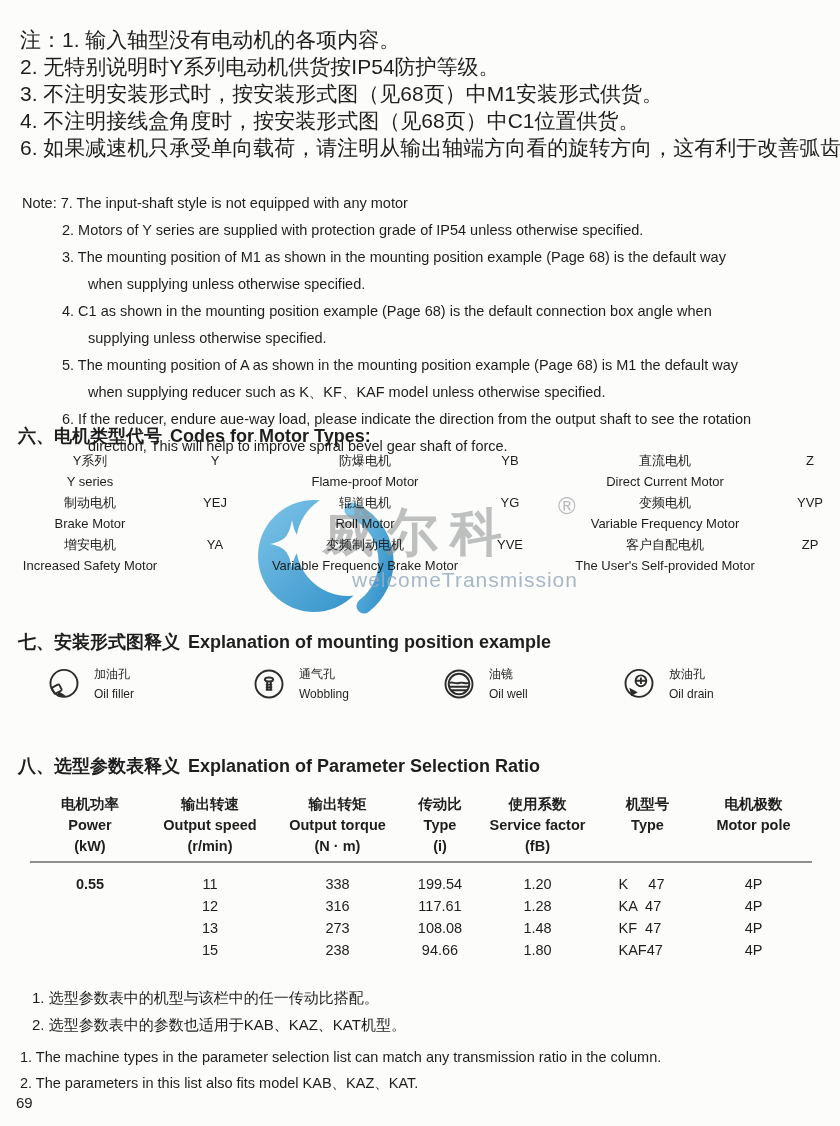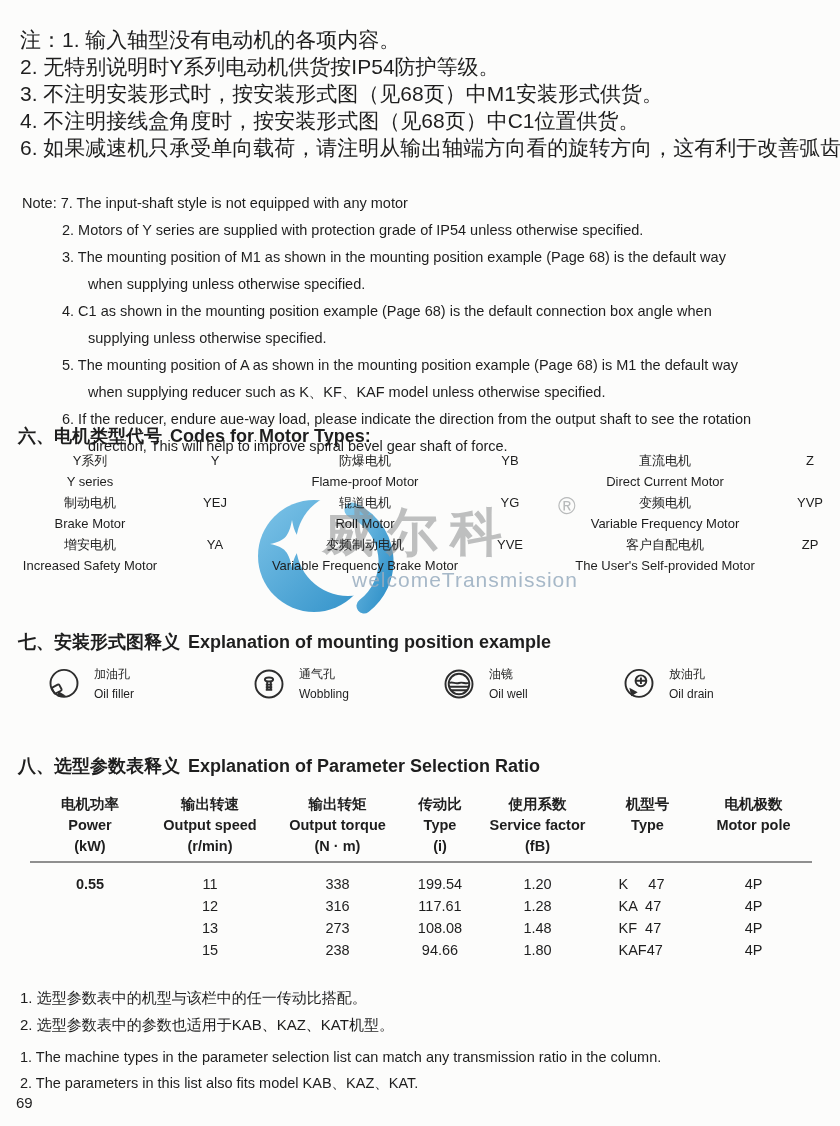--- a/index.html
+++ b/index.html
@@ -65,21 +65,21 @@
   .param-head .cell div { line-height:21px;font-weight:bold; }
   .param-body { margin-top:10px; }
   .param-body .row { display:grid;
                 grid-template-columns:120px 120px 135px 70px 125px 95px 117px; }
   .param-body .cell { text-align:center; line-height:22px; }
   .power-val { font-weight:bold; }
   .type-val { display:inline-block; width:58px; text-align:left; white-space:pre; }
 
   
   .footnotes { top:984px; left:20px; width:800px; }
-  .footnotes .cn { font-size:15px; line-height:27px; white-space:nowrap; }
+  .footnotes .cn { font-size:15px; line-height:27px; white-space:nowrap;margin-left:12px; }
   .footnotes .en { font-size:14.5px; line-height:26px; white-space:nowrap; }
   .footnotes .gap { height:6px; }
 
   .page-num { top:1094px; left:16px; font-size:15px; }
 
   svg .stroke { stroke:#2d2d2d; fill:none; stroke-width:1.5; }
   svg .fill { fill:#2d2d2d; stroke:none; }
 </style>
 </head>
 <body>

